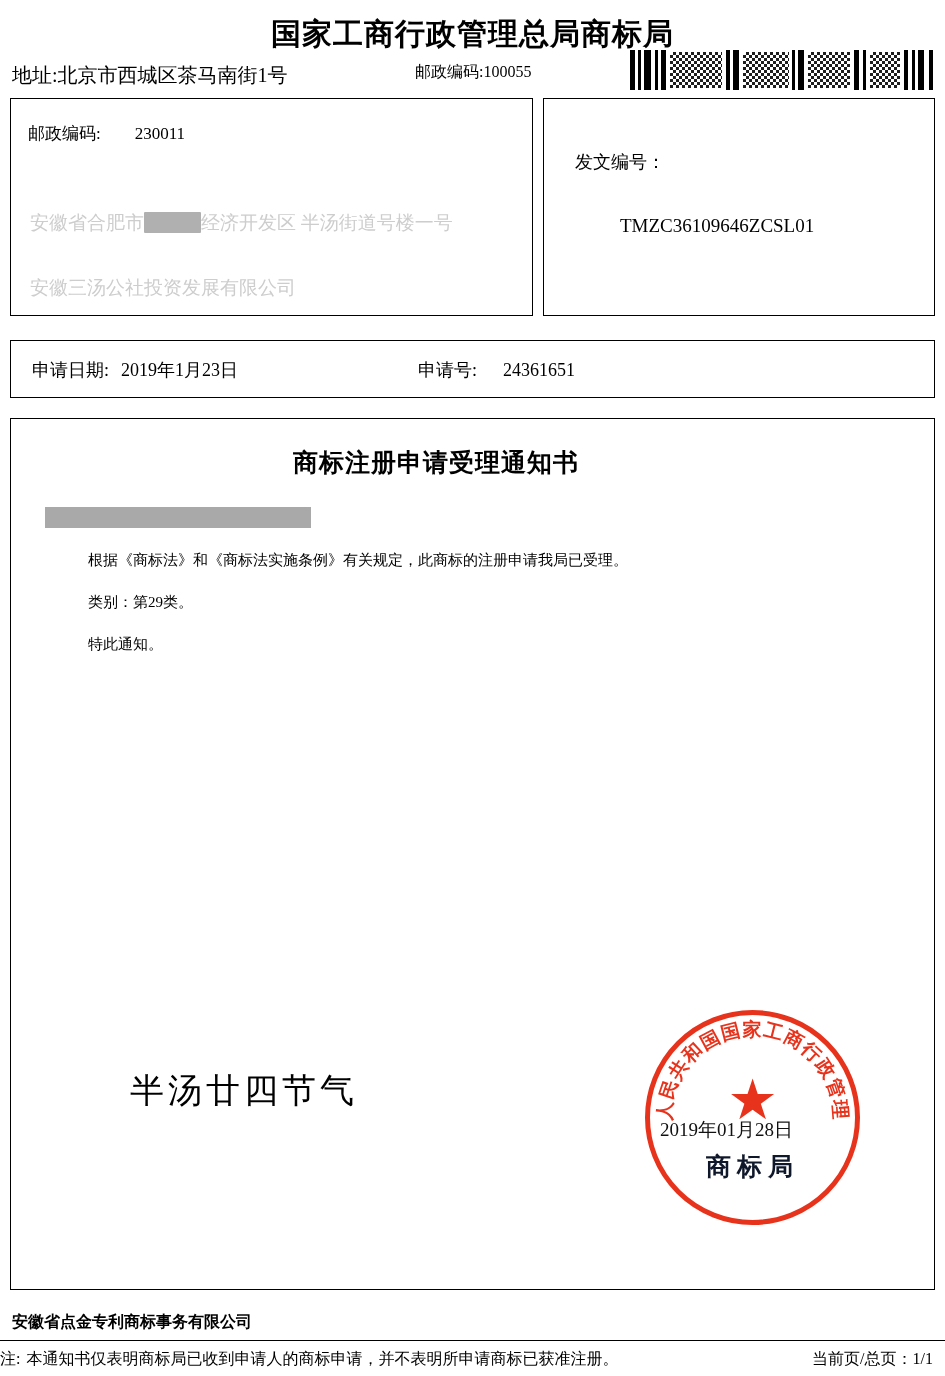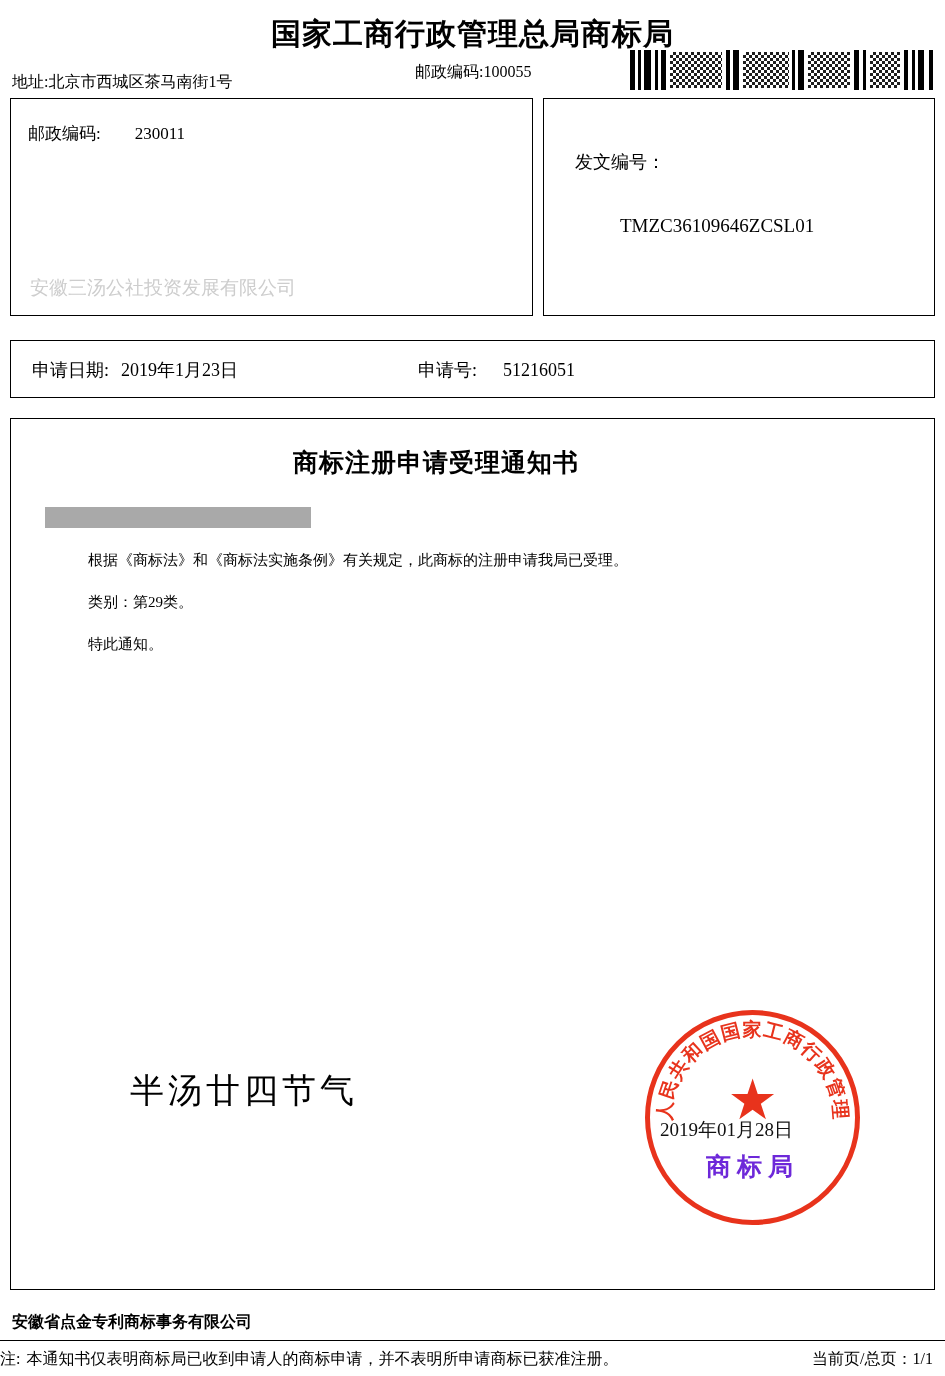--- a/index.html
+++ b/index.html
@@ -36,22 +36,21 @@
     text-align: center;
     font-size: 30px;
     font-weight: bold;
     letter-spacing: 1px;
     font-family: "Liberation Serif", "DejaVu Serif", serif;
   }
   .addr-line {
     position: absolute;
     left: 12px;
     top: 62px;
-    font-size: 16px;
-    margin-top: 10px;
+    font-size: 20px;
   }
   .zip-line {
     position: absolute;
     left: 415px;
     top: 62px;
     font-size: 16px;
   }
 
   
   .code-block {
@@ -209,21 +208,21 @@
     color: #e8331c;
     line-height: 1;
   }
   .seal-bottom {
     position: absolute;
     left: 0;
     top: 140px;
     width: 215px;
     text-align: center;
     font-size: 25px;
-    color: #6d28d9;
+    color: #0f172a;
     letter-spacing: 6px;
     font-weight: bold;
   }
   .seal-date {
     position: absolute;
     left: 660px;
     top: 1117px;
     font-size: 19px;
     color: #111;
   }
@@ -289,34 +288,37 @@
       <span class="bar" style="left:282px;width:3px;"></span>
       <span class="bar" style="left:288px;width:6px;"></span>
       <span class="bar" style="left:299px;width:4px;"></span>
     </div>
   </div>
 
   <div class="bx box-left"></div>
   <div class="lbl-zip">
     <span>邮政编码:</span><span class="val">230011</span>
   </div>
+  <div class="redact addr-redact">
+    <span class="faint">安徽省合肥市</span><span class="blk">庐阳区</span><span class="faint">经济开发区 半汤街道</span><span class="faint">号楼一号</span>
+  </div>
   <div class="redact name-redact">
     <span class="faint">安徽三汤公社投资发展有限公司</span>
   </div>
 
   <div class="bx box-right"></div>
   <div class="lbl-doc-no">发文编号：</div>
   <div class="val-doc-no">TMZC36109646ZCSL01</div>
 
   <div class="bx box-apply"></div>
   <div class="apply-date">
     <span>申请日期:</span><span class="val">2019年1月23日</span>
   </div>
   <div class="apply-no">
-    <span>申请号:</span><span class="val">51216051</span>
+    <span>申请号:</span><span class="val">24361651</span>
   </div>
 
   <div class="bx box-main"></div>
 
   <div class="doc-title">商标注册申请受理通知书</div>
 
   <div class="addressee">
     <span class="blk">安徽三汤公社投资发展有限公司</span>
   </div>
 

